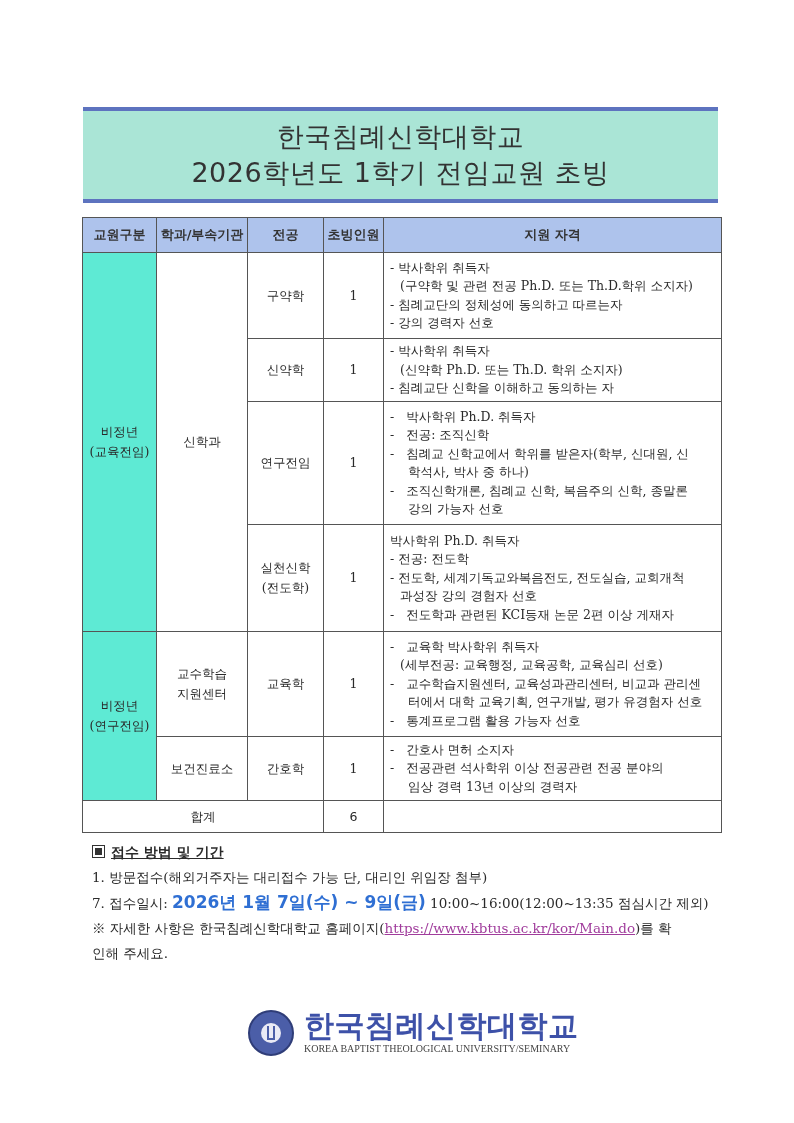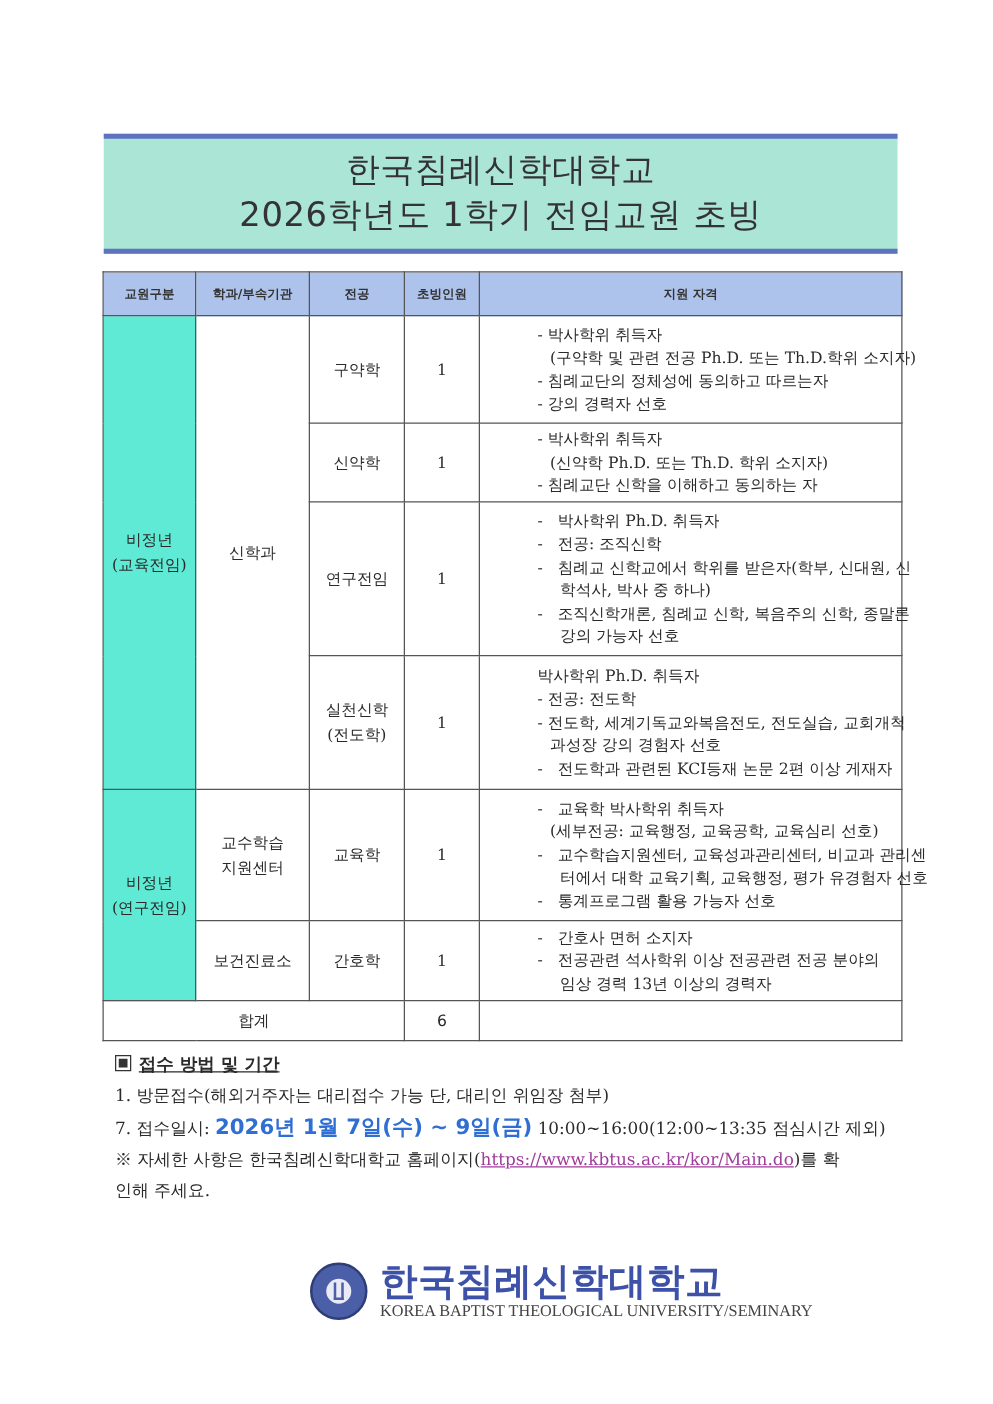--- a/index.html
+++ b/index.html
@@ -22,26 +22,26 @@
   table.main {
     position: absolute; left: 82px; top: 217px; width: 639px;
     border-collapse: collapse; table-layout: fixed;
     font-size: 12.5px;
   }
   table.main td, table.main th {
     border: 1px solid #555; padding: 0; vertical-align: middle;
   }
   table.main th {
     background: #aec3ec; height: 34px; font-family: "DejaVu Sans", sans-serif;
-    font-weight: bold; font-size: 10px; color: #333; text-align: center;
+    font-weight: bold; font-size: 13px; color: #333; text-align: center;
   }
   .cat { background: #5eead4; text-align: center; font-size: 12.5px; line-height: 20px; }
   .ctr { text-align: center; font-size: 12.5px; line-height: 20px; }
   .qual { padding: 3px 6px 3px 6px !important; font-size: 12.5px; line-height: 18.5px; }
-  .qual .ln { display: block; white-space: nowrap; margin-left: 40px; }
+  .qual .ln { display: block; white-space: nowrap; }
   .qual .ind { padding-left: 10px; }
   .qual .ind2 { padding-left: 18px; }
   .section {
     position: absolute; left: 92px; top: 840px; width: 640px;
     font-size: 13.5px; line-height: 25px;
   }
   .sec-title { font-family: "DejaVu Sans", sans-serif; font-weight: bold; text-decoration: underline; font-size: 14px; }
   .sec-title .box { display: inline-block; width: 11px; height: 11px; border: 1.5px solid #333; position: relative; margin-right: 6px; vertical-align: -1px; }
   .sec-title .box::after { content: ""; position: absolute; left: 2px; top: 2px; width: 7px; height: 7px; background: #333; }
   .hl { color: #2f6fd3; font-family: "DejaVu Sans", sans-serif; font-weight: bold; font-size: 17px; }
@@ -49,21 +49,21 @@
   .footer {
     position: absolute; left: 248px; top: 1007px; height: 52px; display: flex; align-items: center;
   }
   .seal {
     width: 46px; height: 46px; border-radius: 50%; background: #4b5ea8; border: 2px solid #2f3d78;
     box-sizing: border-box; position: relative; margin-right: 10px;
   }
   .seal .inner { position: absolute; left: 11px; top: 11px; width: 20px; height: 20px; border-radius: 50%; background: #e9eaf5; }
   .seal .inner::after { content: ""; position: absolute; left: 6px; top: 3px; width: 8px; height: 14px; border: 2px solid #4b5ea8; border-top: none; box-sizing: border-box; }
   .logo-text .ko { font-family: "DejaVu Sans", sans-serif; font-weight: bold; font-size: 30px; color: #3d51a8; line-height: 32px; letter-spacing: 0.5px; }
-  .logo-text .en { font-family: "Liberation Serif", serif; font-size: 13px; color: #444; line-height: 14px; }
+  .logo-text .en { font-family: "Liberation Serif", serif; font-size: 10px; color: #444; line-height: 14px; }
 </style>
 </head>
 <body>
 
 <div class="banner">
   <div class="t1">한국침례신학대학교</div>
   <div class="t2">2026학년도 1학기 전임교원 초빙</div>
 </div>
 
 <table class="main">
@@ -145,21 +145,21 @@
     <td class="ctr">
       <span>교수학습</span><br>
       <span>지원센터</span>
     </td>
     <td class="ctr">교육학</td>
     <td class="ctr">1</td>
     <td class="qual">
       <span class="ln" style="white-space:pre">-   교육학 박사학위 취득자</span>
       <span class="ln ind">(세부전공: 교육행정, 교육공학, 교육심리 선호)</span>
       <span class="ln" style="white-space:pre">-   교수학습지원센터, 교육성과관리센터, 비교과 관리센</span>
-      <span class="ln ind2">터에서 대학 교육기획, 교육행정, 평가 유경험자 선호</span>
+      <span class="ln ind2">터에서 대학 교육기획, 연구개발, 평가 유경험자 선호</span>
       <span class="ln" style="white-space:pre">-   통계프로그램 활용 가능자 선호</span>
     </td>
   </tr>
 
   <tr style="height:64px">
     <td class="ctr">보건진료소</td>
     <td class="ctr">간호학</td>
     <td class="ctr">1</td>
     <td class="qual">
       <span class="ln" style="white-space:pre">-   간호사 면허 소지자</span>

